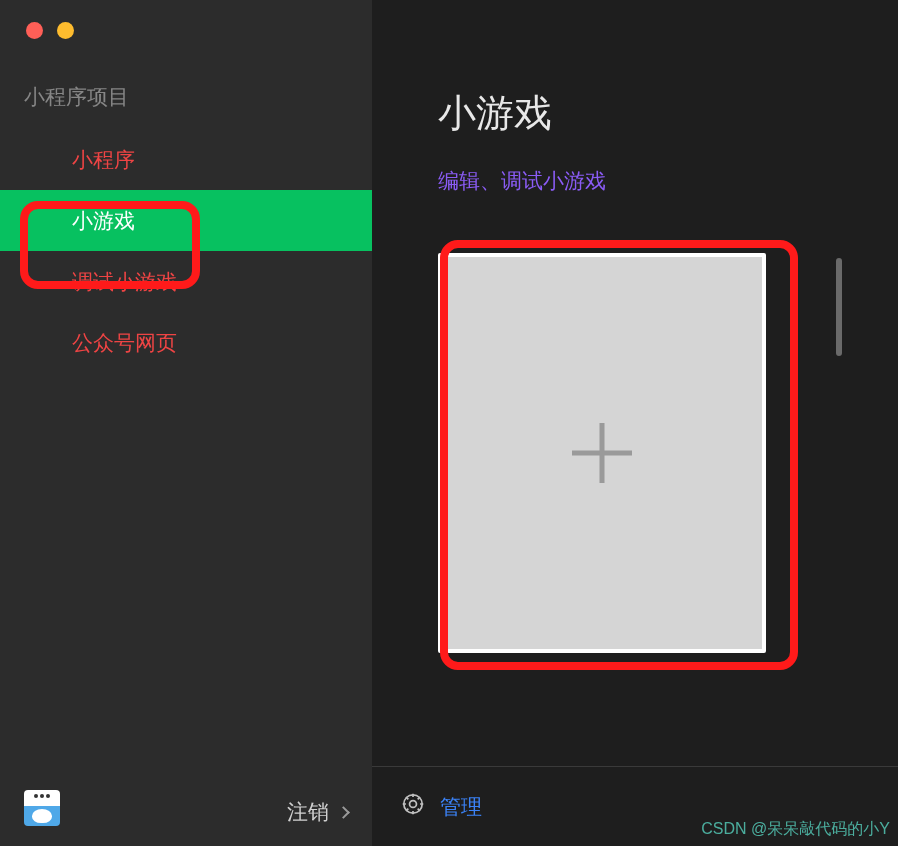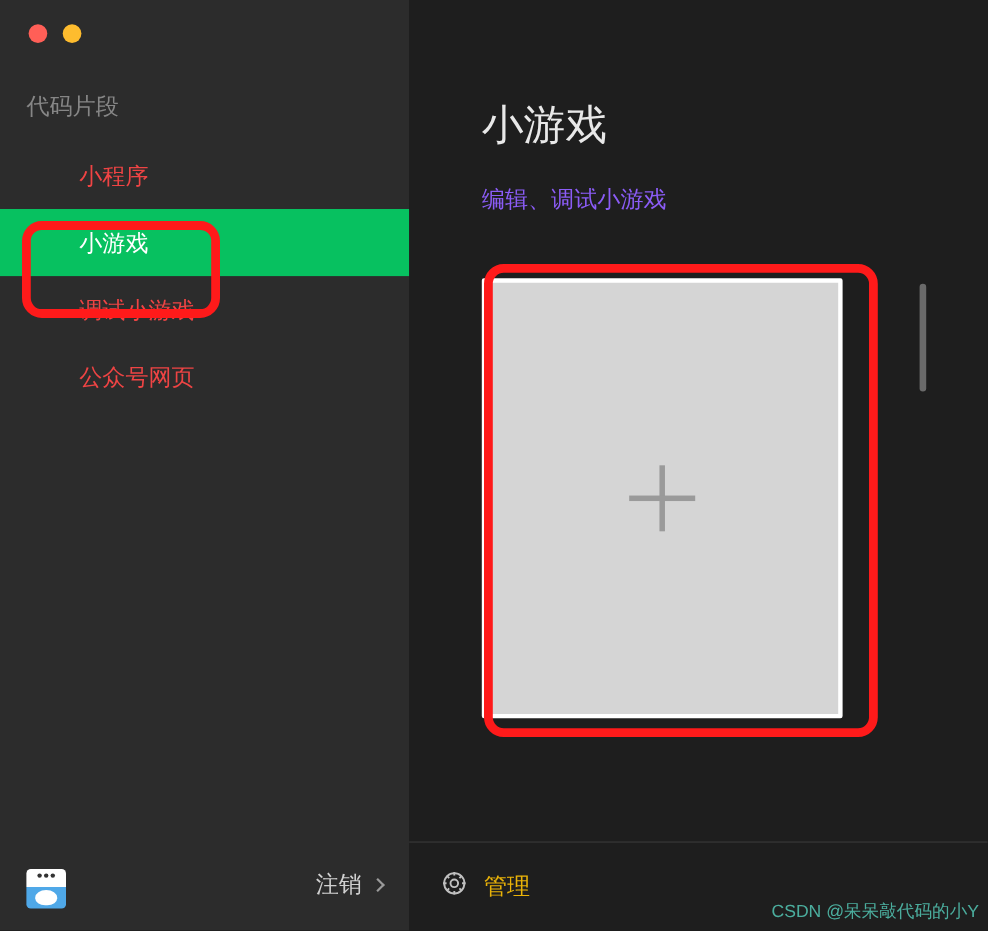--- a/index.html
+++ b/index.html
@@ -50,21 +50,21 @@
       font-size: 21px;
       cursor: pointer;
     }
     .nav-item.active {
       background: #07c160;
       color: #ffffff;
     }
     .sidebar-bottom {
       margin-top: auto;
       display: flex;
-      align-items: flex-start;
+      align-items: flex-end;
       justify-content: space-between;
       padding: 20px 24px;
     }
     .avatar {
       width: 36px;
       height: 36px;
       border-radius: 4px;
       background: linear-gradient(180deg, #ffffff 0%, #ffffff 45%, #4fa8e8 45%, #4fa8e8 100%);
       position: relative;
       overflow: hidden;
@@ -178,21 +178,21 @@
     .divider {
       height: 1px;
       background: #3a3a3a;
       margin: 0 0 0 0;
     }
     .main-footer {
       display: flex;
       align-items: center;
       padding: 24px 28px;
       gap: 14px;
-      color: #eab308;
+      color: #3b82f6;
       font-size: 21px;
       position: relative;
     }
     .gear-icon svg {
       width: 26px;
       height: 26px;
       stroke: #c0c0c0;
     }
     .watermark {
       position: absolute;
@@ -225,21 +225,21 @@
   </style>
 </head>
 <body>
 
 <div class="sidebar">
   <div class="traffic-lights">
     <div class="traffic-light tl-close"></div>
     <div class="traffic-light tl-min"></div>
   </div>
 
-  <div class="section-header">代码片段</div>
+  <div class="section-header">小程序项目</div>
   <div class="nav-item">小程序</div>
   <div class="nav-item active">小游戏</div>
   <div class="nav-item">调试小游戏</div>
 
   <div class="nav-item">公众号网页</div>
 
   <div class="sidebar-bottom">
     <div class="avatar"></div>
     <div class="logout">
       <span>注销</span>

